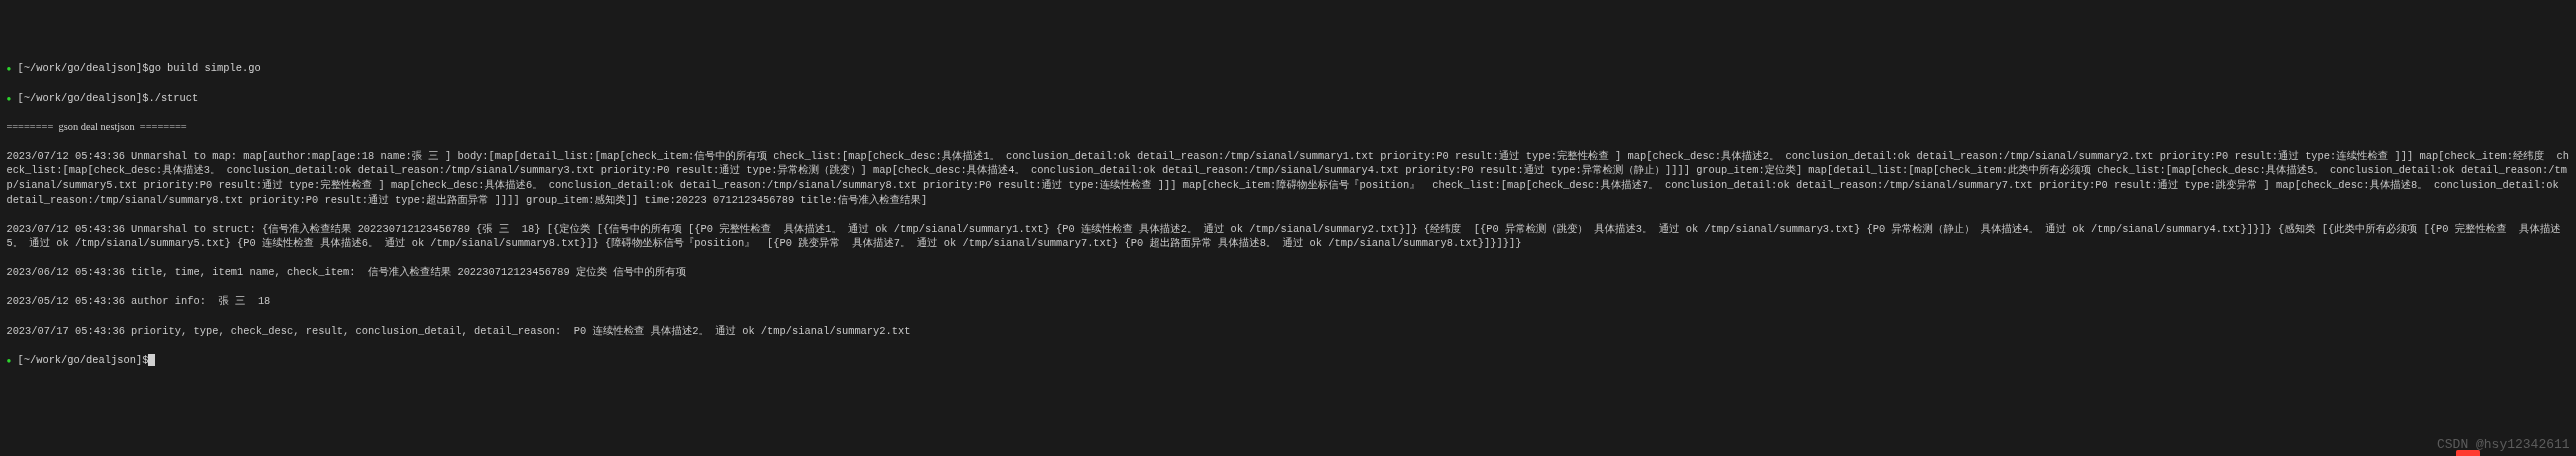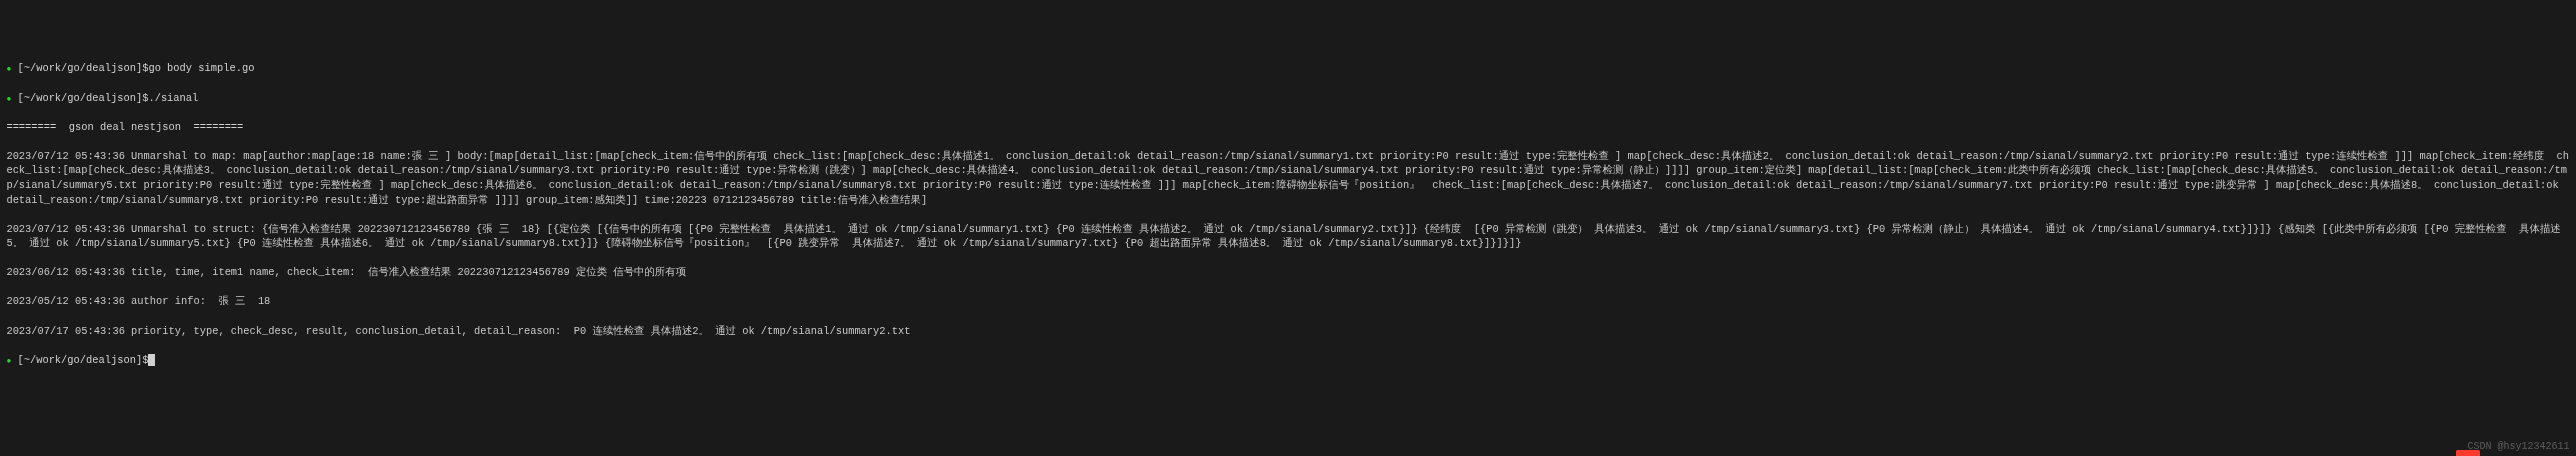--- a/index.html
+++ b/index.html
@@ -11,54 +11,54 @@
   line-height: 1.4;
   padding: 3.2px 6.4px;
   white-space: pre-wrap;
   word-break: break-all;
   overflow-x: hidden;
 }
 .line { display: block; }
 .prompt-dot { color: #2dd42d; font-size: 8px; vertical-align: middle; }
 .prompt-path { color: #d0d0d0; }
 .prompt-cmd { color: #d0d0d0; }
-.sep { color: #d0d0d0; }
+.sep { color: #d0d0d0; font-family: Liberation Serif, serif; }
 .output { color: #c8c8c8; }
 .cursor {
   display: inline-block;
   width: 6.4px;
   height: 11.2px;
   background: #d0d0d0;
   vertical-align: middle;
 }
 .watermark {
   position: fixed;
   bottom: 1.6px;
   right: 6.4px;
   color: #888;
-  font-size: 10px;
+  font-size: 13px;
   opacity: 0.6;
 }
 .red-badge {
   position: fixed;
   bottom: 0;
   right: 96px;
   width: 24px;
   height: 6.4px;
   background: #ff3b30;
   border-radius: 1.6px 1.6px 0 0;
 }
 </style>
 </head>
 <body>
 
 
 
-<span class="line"><span class="prompt-dot">●</span> <span class="prompt-path">[~/work/go/dealjson]$</span><span class="prompt-cmd">go body simple.go</span></span>
-<span class="line"><span class="prompt-dot">●</span> <span class="prompt-path">[~/work/go/dealjson]$</span><span class="prompt-cmd">./sianal</span></span>
+<span class="line"><span class="prompt-dot">●</span> <span class="prompt-path">[~/work/go/dealjson]$</span><span class="prompt-cmd">go build simple.go</span></span>
+<span class="line"><span class="prompt-dot">●</span> <span class="prompt-path">[~/work/go/dealjson]$</span><span class="prompt-cmd">./struct</span></span>
 <span class="line sep">========  gson deal nestjson  ========</span>
 <span class="line output">2023/07/12 05:43:36 Unmarshal to map: map[author:map[age:18 name:張 三 ] body:[map[detail_list:[map[check_item:信号中的所有项 check_list:[map[check_desc:具体描述1。 conclusion_detail:ok detail_reason:/tmp/sianal/summary1.txt priority:P0 result:通过 type:完整性检查 ] map[check_desc:具体描述2。 conclusion_detail:ok detail_reason:/tmp/sianal/summary2.txt priority:P0 result:通过 type:连续性检查 ]]] map[check_item:经纬度  check_list:[map[check_desc:具体描述3。 conclusion_detail:ok detail_reason:/tmp/sianal/summary3.txt priority:P0 result:通过 type:异常检测（跳变）] map[check_desc:具体描述4。 conclusion_detail:ok detail_reason:/tmp/sianal/summary4.txt priority:P0 result:通过 type:异常检测（静止）]]]] group_item:定位类] map[detail_list:[map[check_item:此类中所有必须项 check_list:[map[check_desc:具体描述5。 conclusion_detail:ok detail_reason:/tmp/sianal/summary5.txt priority:P0 result:通过 type:完整性检查 ] map[check_desc:具体描述6。 conclusion_detail:ok detail_reason:/tmp/sianal/summary8.txt priority:P0 result:通过 type:连续性检查 ]]] map[check_item:障碍物坐标信号『position』  check_list:[map[check_desc:具体描述7。 conclusion_detail:ok detail_reason:/tmp/sianal/summary7.txt priority:P0 result:通过 type:跳变异常 ] map[check_desc:具体描述8。 conclusion_detail:ok detail_reason:/tmp/sianal/summary8.txt priority:P0 result:通过 type:超出路面异常 ]]]] group_item:感知类]] time:20223 0712123456789 title:信号准入检查结果]</span>
 <span class="line output">2023/07/12 05:43:36 Unmarshal to struct: {信号准入检查结果 202230712123456789 {張 三  18} [{定位类 [{信号中的所有项 [{P0 完整性检查  具体描述1。 通过 ok /tmp/sianal/summary1.txt} {P0 连续性检查 具体描述2。 通过 ok /tmp/sianal/summary2.txt}]} {经纬度  [{P0 异常检测（跳变） 具体描述3。 通过 ok /tmp/sianal/summary3.txt} {P0 异常检测（静止） 具体描述4。 通过 ok /tmp/sianal/summary4.txt}]}]} {感知类 [{此类中所有必须项 [{P0 完整性检查  具体描述5。 通过 ok /tmp/sianal/summary5.txt} {P0 连续性检查 具体描述6。 通过 ok /tmp/sianal/summary8.txt}]} {障碍物坐标信号『position』  [{P0 跳变异常  具体描述7。 通过 ok /tmp/sianal/summary7.txt} {P0 超出路面异常 具体描述8。 通过 ok /tmp/sianal/summary8.txt}]}]}]}</span>
 <span class="line output">2023/06/12 05:43:36 title, time, item1 name, check_item:  信号准入检查结果 202230712123456789 定位类 信号中的所有项</span>
 <span class="line output">2023/05/12 05:43:36 author info:  張 三  18</span>
 <span class="line output">2023/07/17 05:43:36 priority, type, check_desc, result, conclusion_detail, detail_reason:  P0 连续性检查 具体描述2。 通过 ok /tmp/sianal/summary2.txt</span>
 <span class="line"><span class="prompt-dot">●</span> <span class="prompt-path">[~/work/go/dealjson]$</span><span class="cursor"></span></span>
 
 <div class="red-badge"></div>
 <div class="watermark">CSDN @hsy12342611</div>

